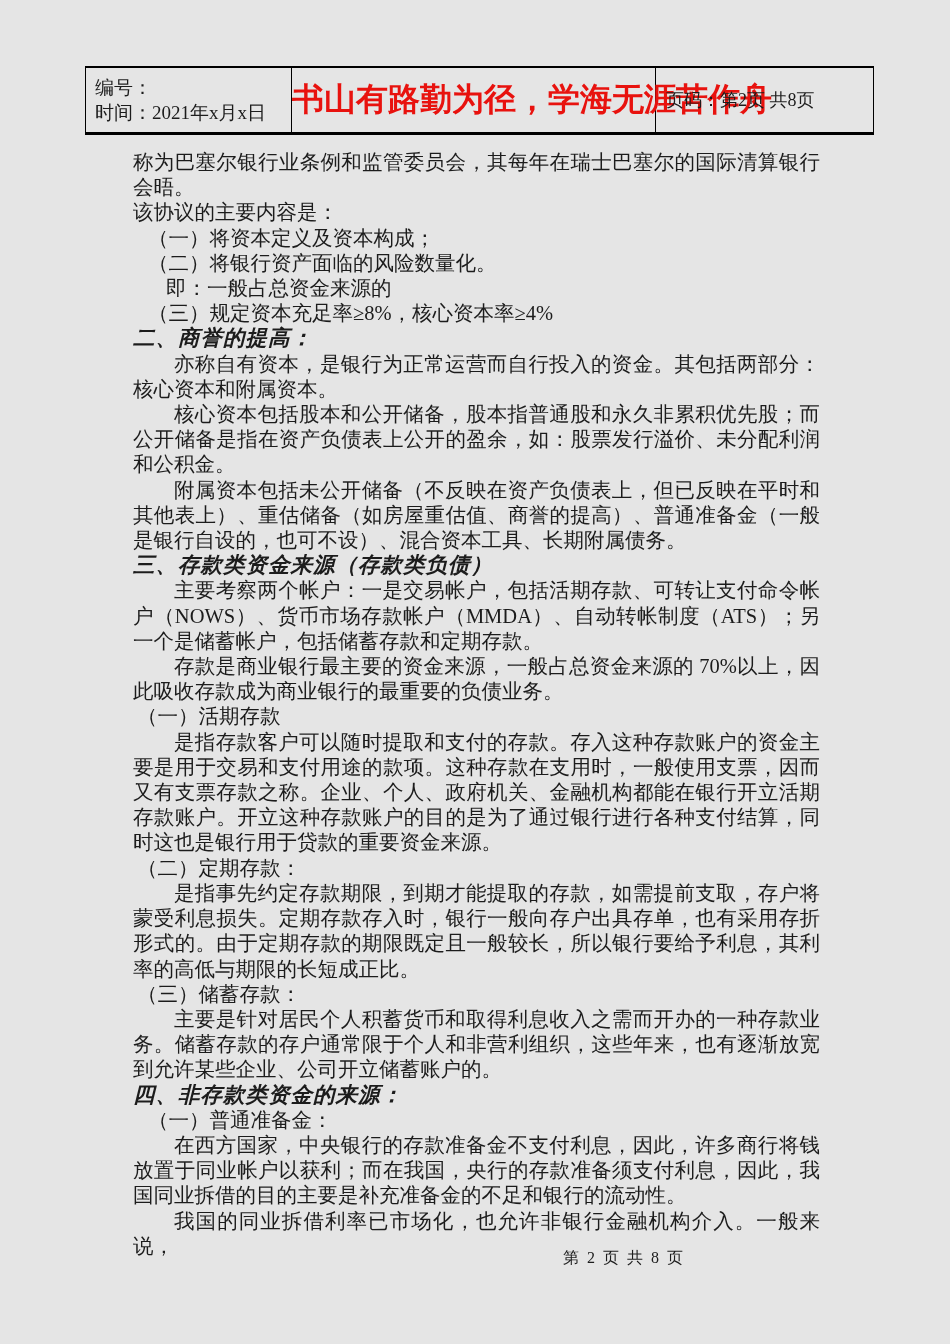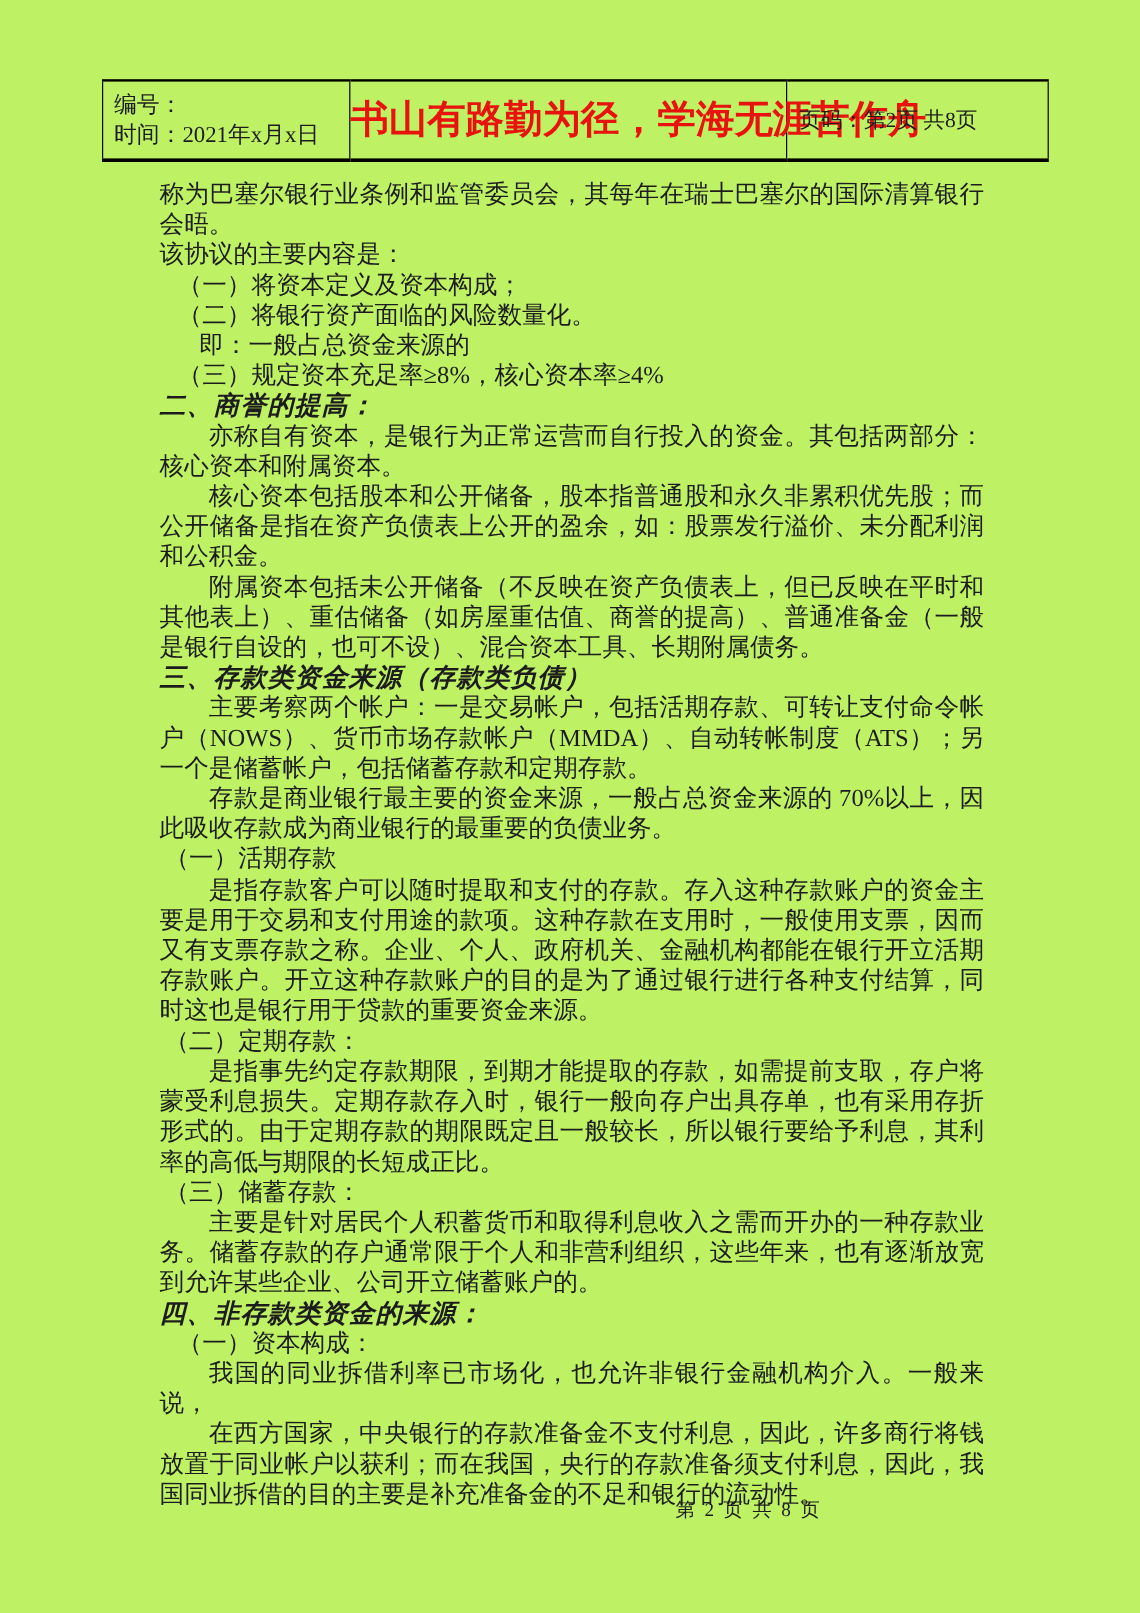--- a/index.html
+++ b/index.html
@@ -4,21 +4,21 @@
 <style>
   html, body {
     margin: 0;
     padding: 0;
     background: #ffffff;
   }
   .page {
     position: relative;
     width: 950px;
     height: 1344px;
-    background: #bef264;
+    background: #e5e5e5;
     font-family: "Liberation Serif", "DejaVu Serif", serif;
     color: #1c1c1c;
     overflow: hidden;
   }
 
   
   .header-table {
     position: absolute;
     left: 85px;
     top: 66px;
@@ -132,20 +132,20 @@
     <p class="heading">三、存款类资金来源（存款类负债）</p>
     <p class="indent">主要考察两个帐户：一是交易帐户，包括活期存款、可转让支付命令帐户（NOWS）、货币市场存款帐户（MMDA）、自动转帐制度（ATS）；另一个是储蓄帐户，包括储蓄存款和定期存款。</p>
     <p class="indent">存款是商业银行最主要的资金来源，一般占总资金来源的 70%以上，因此吸收存款成为商业银行的最重要的负债业务。</p>
     <p class="label">（一）活期存款</p>
     <p class="indent">是指存款客户可以随时提取和支付的存款。存入这种存款账户的资金主要是用于交易和支付用途的款项。这种存款在支用时，一般使用支票，因而又有支票存款之称。企业、个人、政府机关、金融机构都能在银行开立活期存款账户。开立这种存款账户的目的是为了通过银行进行各种支付结算，同时这也是银行用于贷款的重要资金来源。</p>
     <p class="label">（二）定期存款：</p>
     <p class="indent">是指事先约定存款期限，到期才能提取的存款，如需提前支取，存户将蒙受利息损失。定期存款存入时，银行一般向存户出具存单，也有采用存折形式的。由于定期存款的期限既定且一般较长，所以银行要给予利息，其利率的高低与期限的长短成正比。</p>
     <p class="label">（三）储蓄存款：</p>
     <p class="indent">主要是针对居民个人积蓄货币和取得利息收入之需而开办的一种存款业务。储蓄存款的存户通常限于个人和非营利组织，这些年来，也有逐渐放宽到允许某些企业、公司开立储蓄账户的。</p>
     <p class="heading">四、非存款类资金的来源：</p>
-    <p class="list">（一）资本构成：</p>
+    <p class="list">（一）普通准备金：</p>
+    <p class="indent">在西方国家，中央银行的存款准备金不支付利息，因此，许多商行将钱放置于同业帐户以获利；而在我国，央行的存款准备须支付利息，因此，我国同业拆借的目的主要是补充准备金的不足和银行的流动性。</p>
     <p class="indent">我国的同业拆借利率已市场化，也允许非银行金融机构介入。一般来说，</p>
-    <p class="indent">在西方国家，中央银行的存款准备金不支付利息，因此，许多商行将钱放置于同业帐户以获利；而在我国，央行的存款准备须支付利息，因此，我国同业拆借的目的主要是补充准备金的不足和银行的流动性。</p>
   </div>
 
   <div class="footer">第 2 页 共 8 页</div>
 
 </div>
 
 </body></html>

